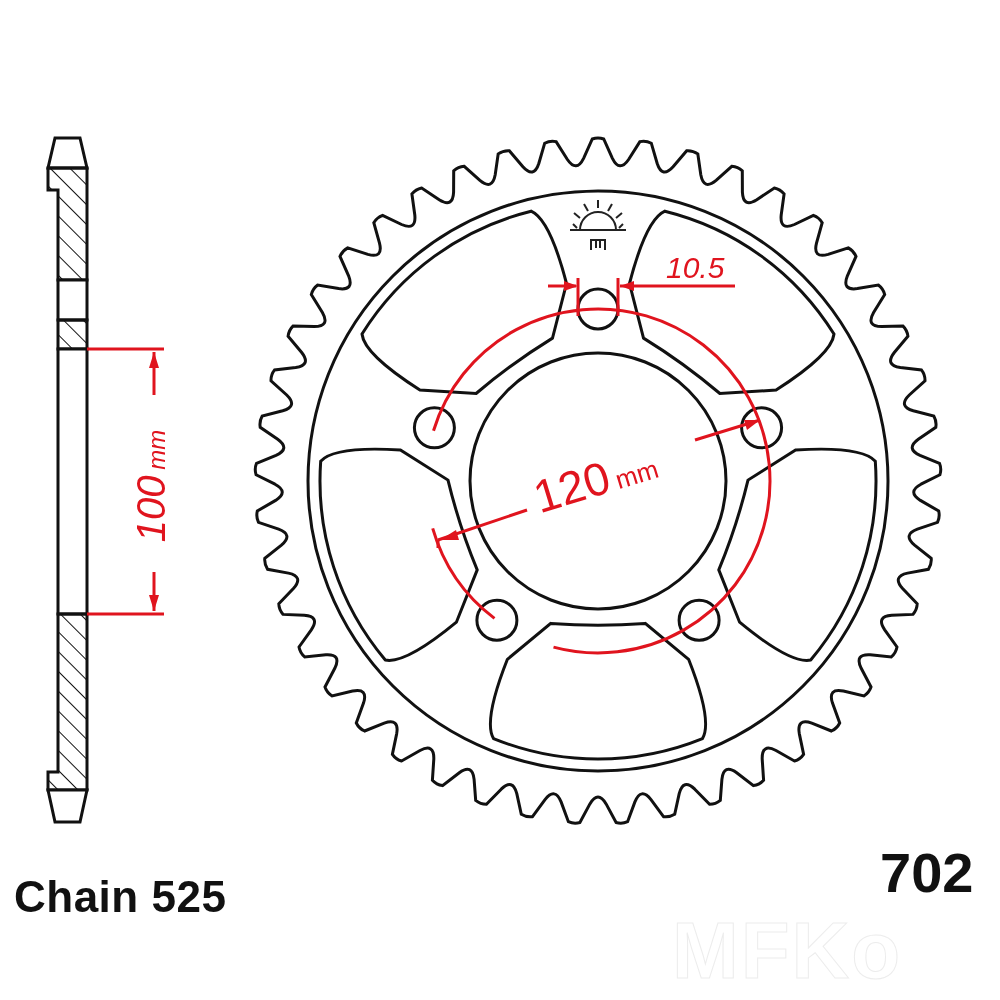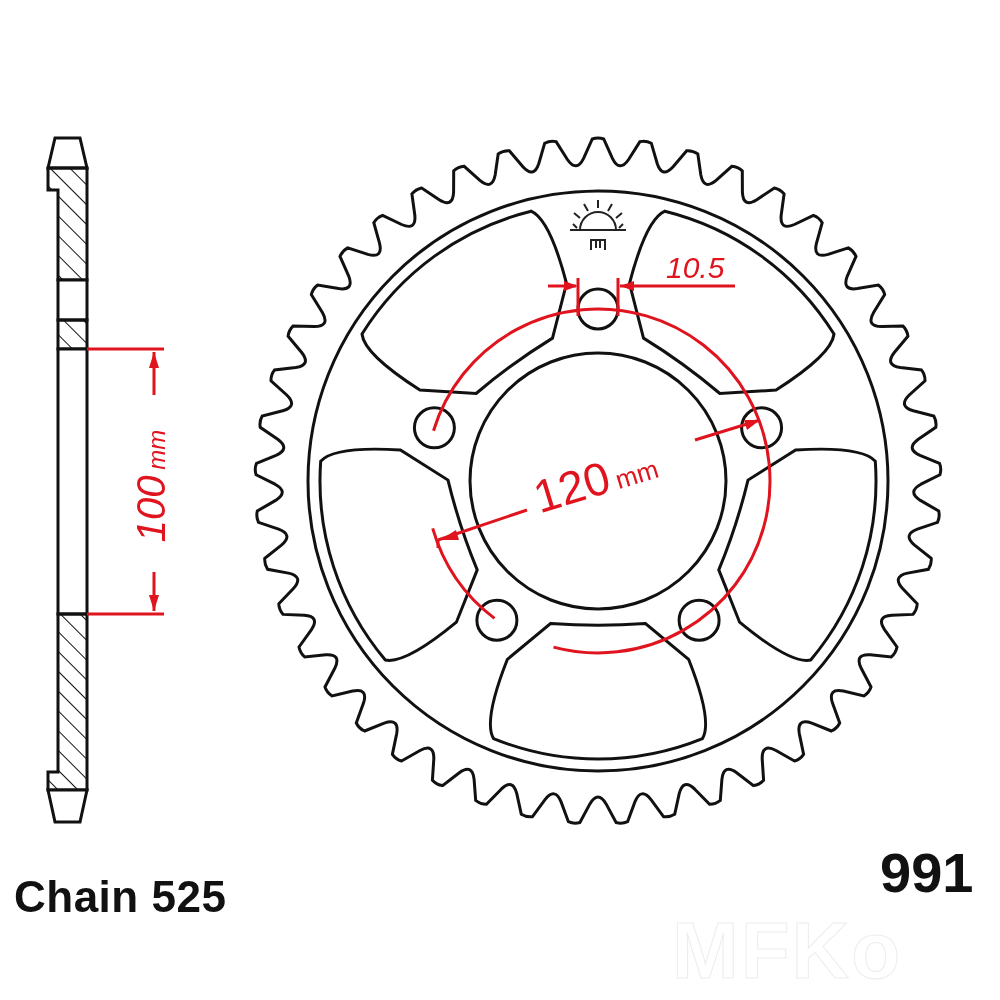--- a/index.html
+++ b/index.html
@@ -99,14 +99,14 @@
     <polygon points="578,286 564,281 564,291" stroke="none"></polygon>
     <line x1="578" y1="278" x2="578" y2="316"></line>
     <line x1="618" y1="278" x2="618" y2="316"></line>
     <line x1="620" y1="286" x2="735" y2="286"></line>
     <polygon points="620,286 634,281 634,291" stroke="none"></polygon>
     <text x="666" y="278" font-size="30" font-style="italic" stroke="none">10.5</text>
   </g>
 </svg>
 
 <div class="label-chain">Chain 525</div>
-<div class="label-part">991</div>
+<div class="label-part">702</div>
 <div class="watermark">MFKo</div>
 
 </body></html>

